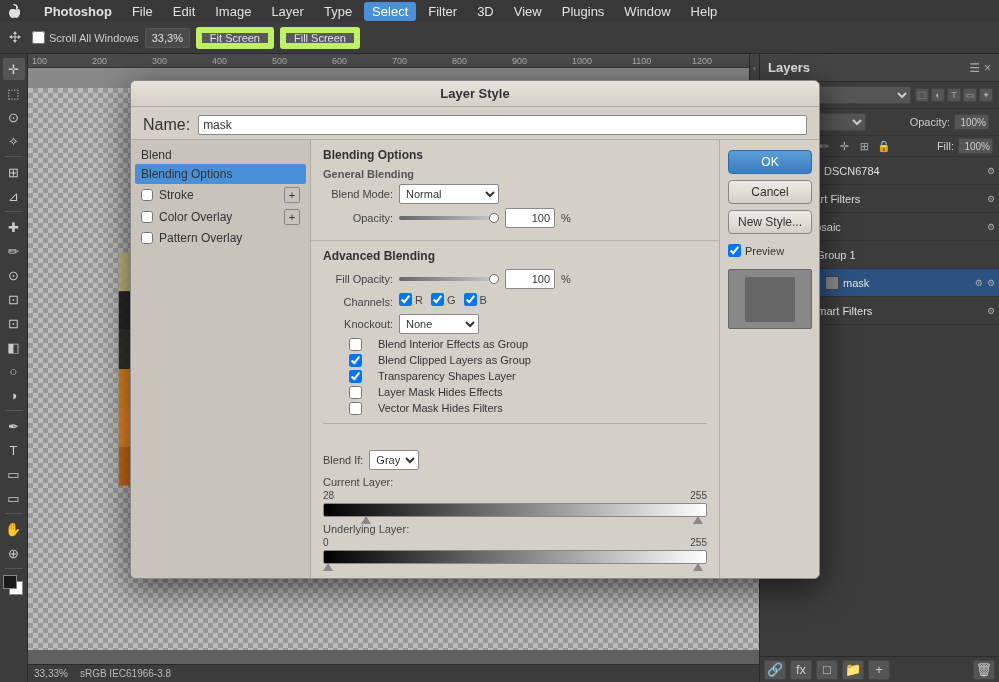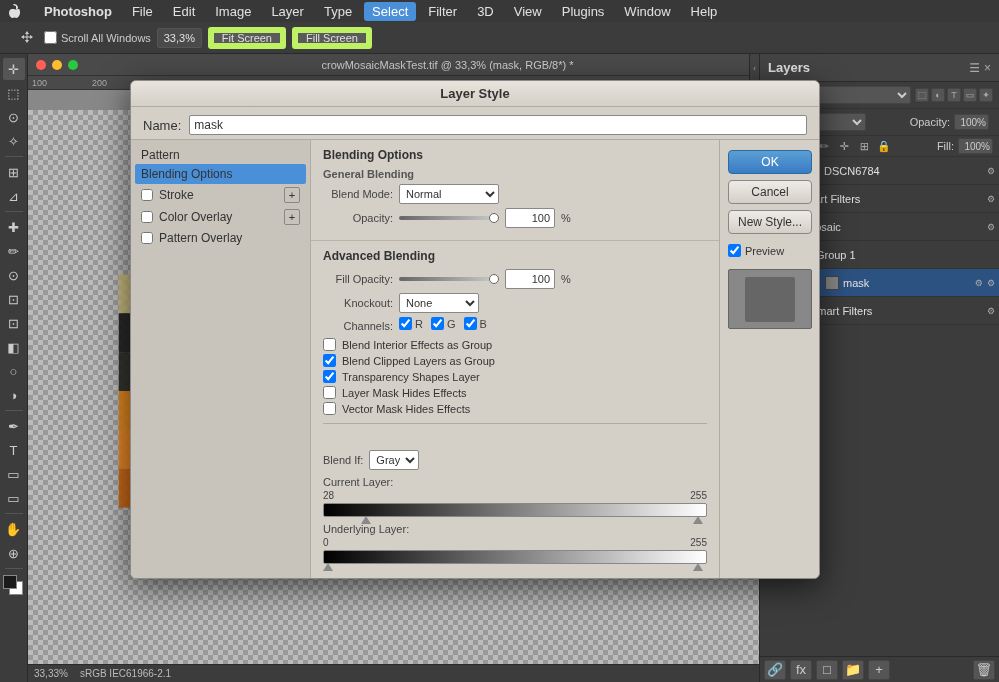--- a/index.html
+++ b/index.html
@@ -43,21 +43,21 @@
     .menu-item.active { background: #4a90d9; color: white; }
     .menu-item.app-name { font-weight: 600; }
 
     
     .toolbar {
       height: 32px;
       background: #3c3c3c;
       border-bottom: 1px solid #2a2a2a;
       display: flex;
       align-items: center;
-      padding: 0 16px;
+      padding: 0 4px;
       gap: 6px;
       color: #e0e0e0;
     }
     .toolbar-btn {
       height: 22px;
       padding: 0 8px;
       background: #5a5a5a;
       border: 6px solid #bef264;
       border-radius: 3px;
       color: #e0e0e0;
@@ -504,21 +504,21 @@
     .dialog-name-row {
       display: flex;
       align-items: center;
       padding: 8px 12px 4px 12px;
       gap: 8px;
       background: #d4d0c8;
       border-bottom: 1px solid #b0aca0;
     }
     .dialog-name-label {
       color: #333;
-      font-size: 13px;
+      font-size: 16px;
     }
     .dialog-name-input {
       flex: 1;
       height: 20px;
       background: white;
       border: 1px solid #888;
       border-radius: 2px;
       padding: 0 4px;
       font-size: 12px;
       color: #333;
@@ -659,23 +659,24 @@
     }
     .channel-item {
       display: flex;
       align-items: center;
       gap: 3px;
       color: #444;
       font-size: 11px;
     }
     .checkbox-row {
       display: flex;
-      align-items: center;
-      gap: 6px;
+      align-items: flex-start;
+      gap: 16px;
       margin-bottom: 3px;
+      margin-left: 26px;
     }
     .cb-label {
       color: #333;
       font-size: 11px;
     }
     .blend-if-section {
       margin-top: 8px;
       border-top: 1px solid #b0aca0;
       padding-top: 26px;
     }
@@ -857,26 +858,20 @@
     <div class="tool-btn">⊕</div>
     <div class="tool-separator"></div>
     <div style="position:relative; width:22px; height:26px; margin-top:2px;">
       <div style="width:14px;height:14px;background:white;border:1px solid #888;position:absolute;top:6px;left:6px;"></div>
       <div style="width:14px;height:14px;background:#1a1a1a;border:1px solid #888;position:absolute;top:0;left:0;"></div>
     </div>
   </div>
 
   <div class="canvas-area">
     <div class="canvas-window">
-      <div class="canvas-title-bar">
-        <div class="window-btn btn-close"></div>
-        <div class="window-btn btn-min"></div>
-        <div class="window-btn btn-max"></div>
-        <div class="canvas-title">crowMosaicMaskTest.tif @ 33,3% (mask, RGB/8*) *</div>
-      </div>
       <div class="canvas-ruler-h">
         <div class="ruler-marks">
           <div class="ruler-mark">100</div>
           <div class="ruler-mark">200</div>
           <div class="ruler-mark">300</div>
           <div class="ruler-mark">400</div>
           <div class="ruler-mark">500</div>
           <div class="ruler-mark">600</div>
           <div class="ruler-mark">700</div>
           <div class="ruler-mark">800</div>
@@ -961,21 +956,21 @@
 
             <rect x="70" y="250" width="40" height="30" fill="#c86008" opacity="0.9"></rect>
             <rect x="110" y="250" width="40" height="30" fill="#d87010" opacity="0.9"></rect>
             <rect x="150" y="250" width="40" height="30" fill="#c06808" opacity="0.9"></rect>
             <rect x="190" y="250" width="40" height="30" fill="#b85a08" opacity="0.9"></rect>
           </svg>
         </div>
       </div>
       <div class="canvas-status">
         <span>33,33%</span>
-        <span>sRGB IEC61966-2.1</span>
+        <span>sRGB IEC61966-3.8</span>
       </div>
     </div>
 
     <div class="layers-panel">
       <div class="panel-header">
         <div style="display:flex;align-items:center;gap:4px;">
           <span class="panel-title">Layers</span>
         </div>
         <div class="panel-controls">
           <span>☰</span>
@@ -1104,21 +1099,21 @@
       <div class="dialog-content-wrapper">
 
         <div class="dialog-name-row">
           <span class="dialog-name-label">Name:</span>
           <input class="dialog-name-input" type="text" value="mask" style="">
         </div>
 
         <div class="dialog-middle">
 
           <div class="dialog-styles-panel">
-            <div class="styles-header">Pattern</div>
+            <div class="styles-header">Blend</div>
 
             <div class="style-item active">
               <span class="style-label">Blending Options</span>
             </div>
 
             <div class="style-item">
               <input type="checkbox" class="style-checkbox" style="">
               <span class="style-label">Stroke</span>
               <div class="style-add-btn">+</div>
             </div>
@@ -1161,66 +1156,66 @@
             <div class="adv-blend">
               <div class="adv-title">Advanced Blending</div>
 
               <div class="form-row">
                 <span class="form-label">Fill Opacity:</span>
                 <div class="form-slider">
                   <div class="slider-thumb" style="left:90%;"></div>
                 </div>
                 <input class="form-input" type="text" value="100" style="">
                 <span class="form-percent">%</span>
-              </div>
-
-              <div class="form-row">
-                <span class="form-label">Knockout:</span>
-                <select class="form-select">
-                  <option>None</option>
-                </select>
               </div>
 
               <div class="form-row">
                 <span class="form-label">Channels:</span>
                 <div class="channels-row">
                   <label class="channel-item">
                     <input type="checkbox" checked="" style="">
                     <span>R</span>
                   </label>
                   <label class="channel-item">
                     <input type="checkbox" checked="" style="">
                     <span>G</span>
                   </label>
                   <label class="channel-item">
                     <input type="checkbox" checked="" style="">
                     <span>B</span>
                   </label>
                 </div>
+              </div>
+
+              <div class="form-row">
+                <span class="form-label">Knockout:</span>
+                <select class="form-select">
+                  <option>None</option>
+                </select>
               </div>
 
               <div class="checkbox-row">
                 <input type="checkbox" style="">
                 <span class="cb-label">Blend Interior Effects as Group</span>
               </div>
               <div class="checkbox-row">
                 <input type="checkbox" checked="" style="">
                 <span class="cb-label">Blend Clipped Layers as Group</span>
               </div>
               <div class="checkbox-row">
                 <input type="checkbox" checked="" style="">
                 <span class="cb-label">Transparency Shapes Layer</span>
               </div>
               <div class="checkbox-row">
                 <input type="checkbox" style="">
                 <span class="cb-label">Layer Mask Hides Effects</span>
               </div>
               <div class="checkbox-row">
                 <input type="checkbox" style="">
-                <span class="cb-label">Vector Mask Hides Effects</span>
+                <span class="cb-label">Vector Mask Hides Filters</span>
               </div>
 
               <div class="blend-if-section">
                 <div class="blend-if-row">
                   <span class="blend-if-label">Blend If:</span>
                   <select class="blend-if-select">
                     <option>Gray</option>
                   </select>
                 </div>
 

